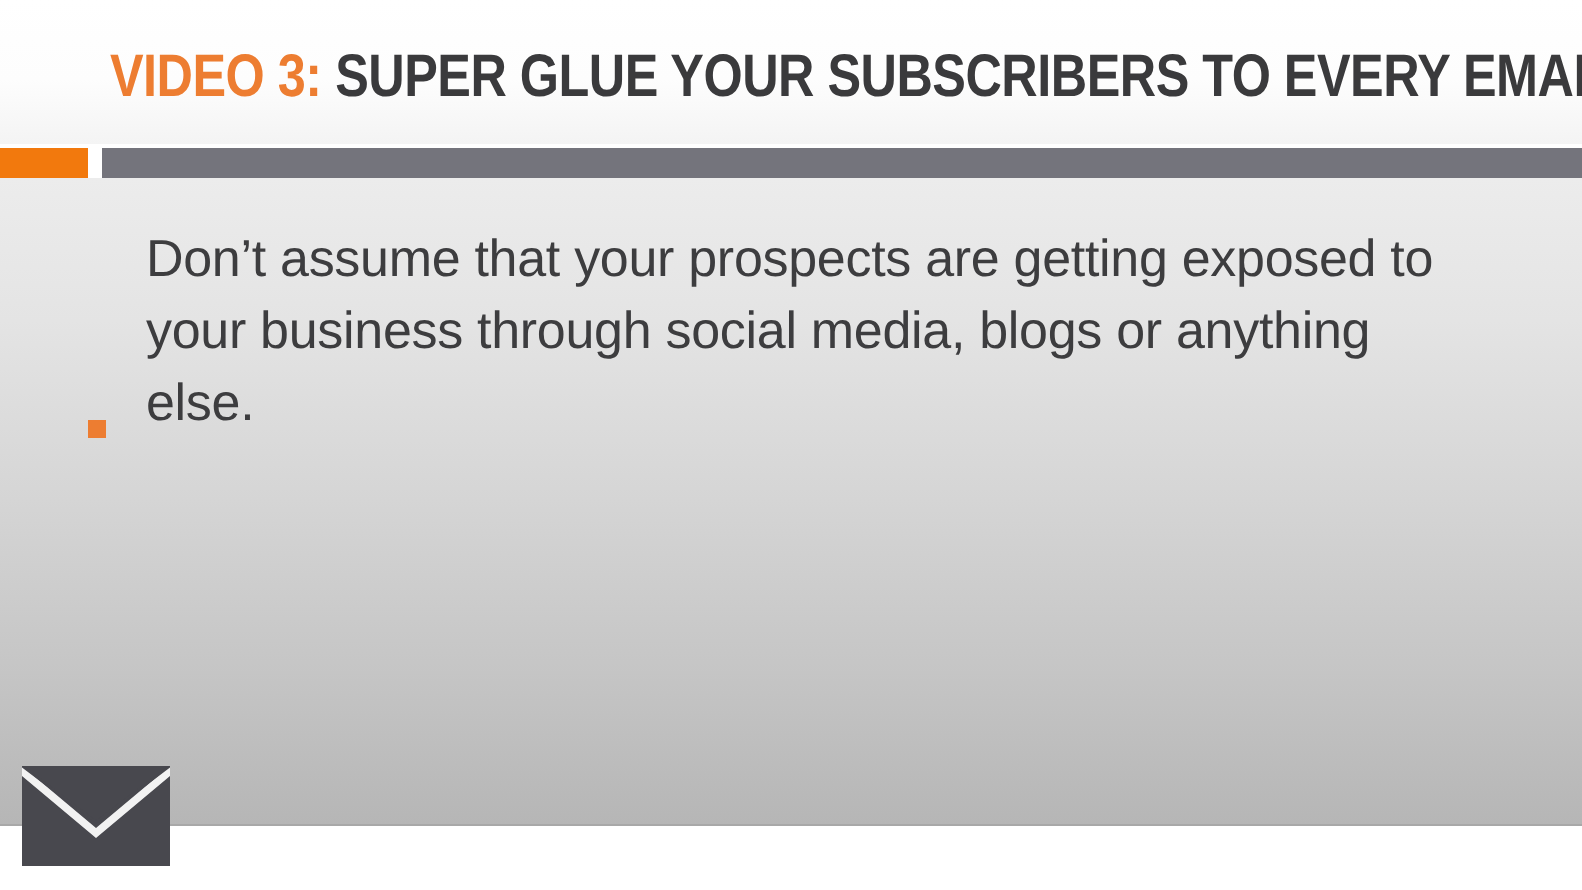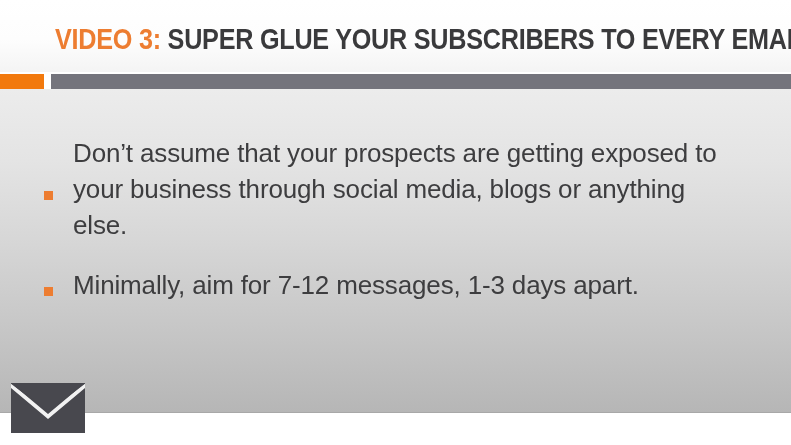--- a/index.html
+++ b/index.html
@@ -86,23 +86,22 @@
 
   .bullets {
     position: absolute;
     left: 44px;
     top: 22px;
     width: 700px;
   }
 
   .bullet-row {
     display: flex;
-    align-items: center;
+    align-items: flex-end;
     margin-bottom: 8px;
-    margin-top: 24px;
   }
 
   .bullet-marker {
     flex: 0 0 auto;
     width: 9px;
     height: 9px;
     background: #ED7D31;
     margin-top: 13px;
     margin-right: 20px;
   }
@@ -153,24 +152,20 @@
   <div class="body">
     <div class="bullets">
 
       <div class="bullet-row">
         <div class="bullet-marker"></div>
         <div class="bullet-text"><span>Don’t assume that your prospects are getting exposed to your business through social media, blogs or anything else.</span><span class="emph"></span></div>
       </div>
 
 
 
-      <div class="bullet-row">
-        <div class="bullet-marker"></div>
-        <div class="bullet-text"><span>Minimally, aim for 7-12 messages, 1-3 days apart.</span><span class="emph"></span></div>
-      </div>
 
     </div>
   </div>
 
   <div class="footer"></div>
 
   <svg class="envelope" viewBox="0 0 74 50" xmlns="http://www.w3.org/2000/svg">
     <rect x="0" y="0" width="74" height="50" fill="#48484e"></rect>
     <path d="M0 0 L37 31 L74 0 L74 5 L37 36 L0 5 Z" fill="#f2f2f2"></path>
     <path d="M0 0 L37 28 L74 0" fill="none" stroke="#48484e" stroke-width="1.2"></path>

